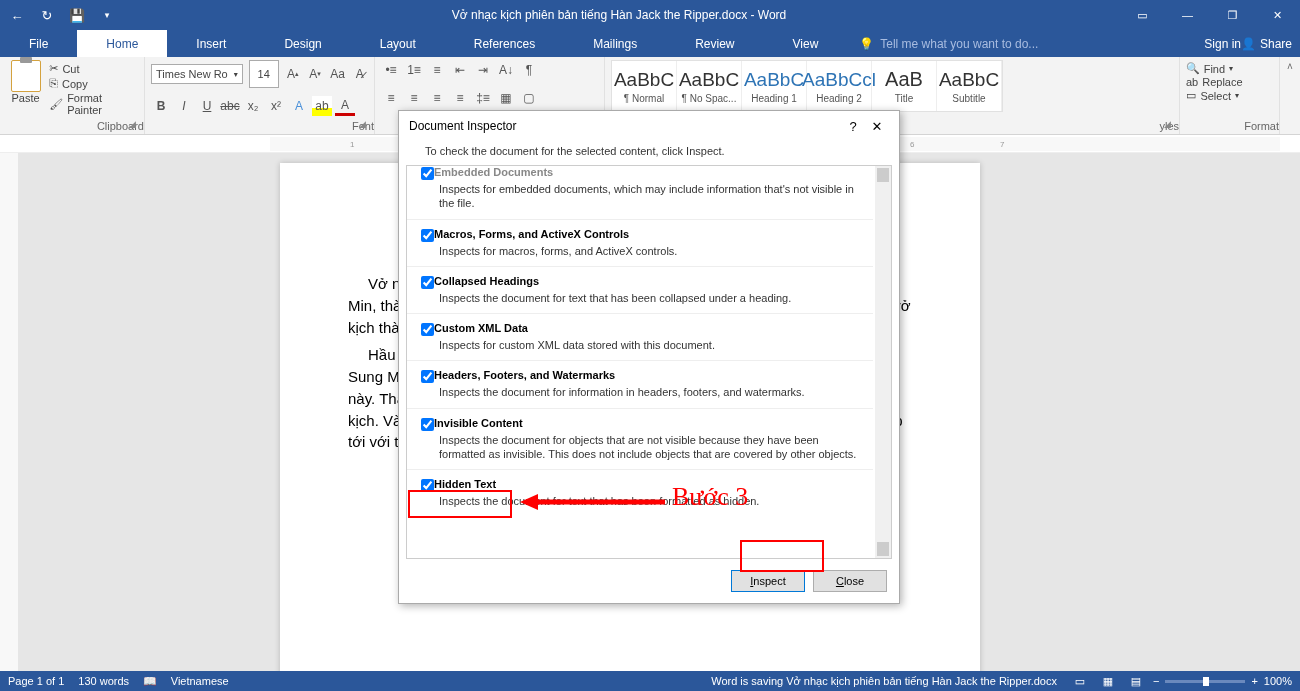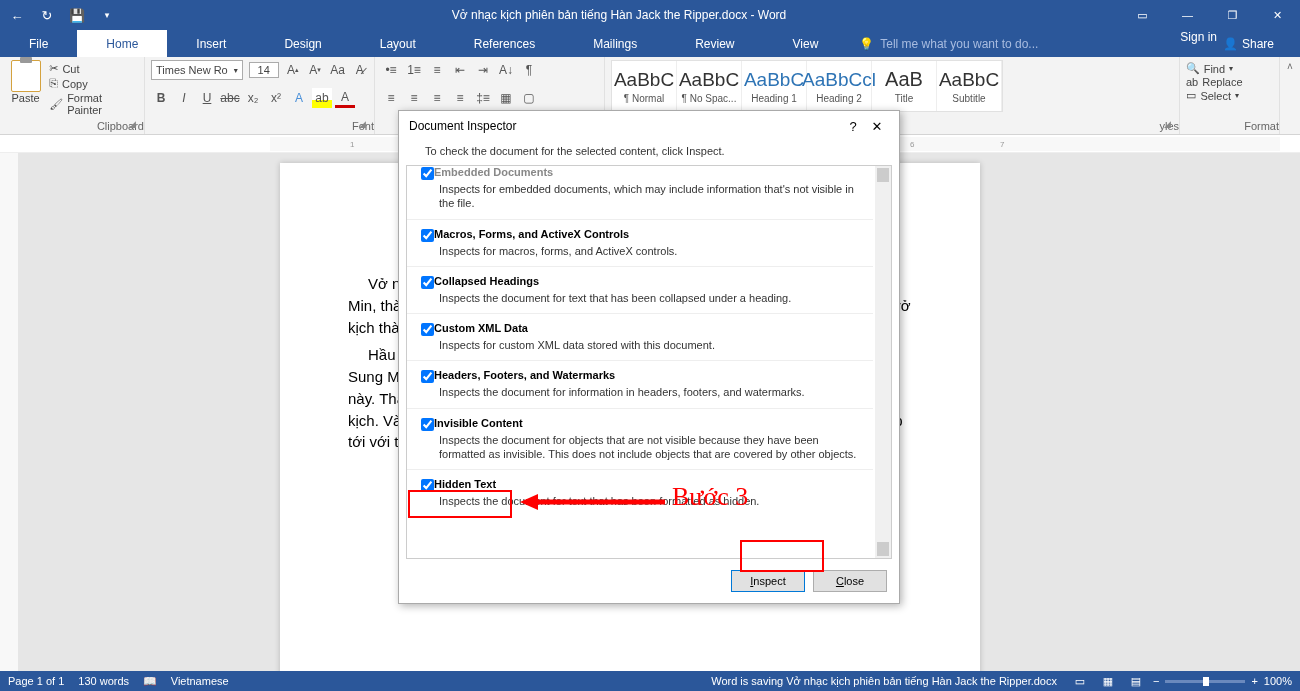--- a/index.html
+++ b/index.html
@@ -12,38 +12,38 @@
 .titlebar .doc-title { flex: 1; text-align: center; font-size: 12px; }
 .titlebar .win-controls { display: flex; }
 .titlebar .win-controls span { width: 45px; height: 30px; display: inline-flex; align-items: center; justify-content: center; font-size: 11px; }
 
 
 .menubar { height: 27px; background: #2b579a; display: flex; align-items: stretch; color: #fff; font-size: 12px; }
 .menubar .tab { padding: 0 29px; display: flex; align-items: center; cursor: pointer; }
 .menubar .tab.file { background: #2b579a; }
 .menubar .tab.active { background: #fff; color: #2b579a; }
 .menubar .tell-me { flex: 1; display: flex; align-items: center; color: #a8bce0; padding-left: 12px; gap: 6px; }
-.menubar .right { display: flex; gap: 6px; padding-right: 26px; }
+.menubar .right { display: flex; align-items: center; padding-right: 8px; }
 .menubar .right .share { display: flex; align-items: center; gap: 4px; }
 
 
 .ribbon { height: 78px; background: #f3f3f3; border-bottom: 1px solid #d4d4d4; display: flex; font-size: 11px; color: #444; }
 .rib-group { border-right: 1px solid #e1e1e1; padding: 3px 6px 0; display: flex; flex-direction: column; position: relative; }
 .rib-group .label { position: absolute; bottom: 2px; left: 0; right: 0; text-align: right; font-size: 11px; color: #666; }
 .rib-group .content { display: flex; gap: 4px; height: 58px; }
 .clip-group { width: 145px; }
 .paste-btn { width: 40px; display: flex; flex-direction: column; align-items: center; }
 .paste-btn .icon { width: 30px; height: 32px; background: #fff; border: 1px solid #d4a23f; border-radius: 2px; position: relative; }
 .paste-btn .icon::before { content: ""; position: absolute; top: -4px; left: 8px; width: 12px; height: 6px; background: #999; border-radius: 1px; }
 .clip-list { display: flex; flex-direction: column; gap: 2px; font-size: 11px; padding-top: 2px; }
 .clip-list span { display: flex; align-items: center; gap: 4px; }
 .font-group { width: 230px; }
 .font-row1 { display: flex; gap: 6px; align-items: center; }
 .font-name-box { width: 110px; height: 20px; border: 1px solid #ababab; background: #fff; display: flex; align-items: center; padding: 0 4px; font-size: 11px; justify-content: space-between; }
-.font-size-box { width: 36px; height: 16px; border: 1px solid #ababab; background: #fff; display: flex; align-items: center; justify-content: center; font-size: 11px; }
+.font-size-box { width: 36px; height: 28px; border: 1px solid #ababab; background: #fff; display: flex; align-items: center; justify-content: center; font-size: 11px; }
 .rib-btn { width: 20px; height: 20px; display: inline-flex; align-items: center; justify-content: center; font-size: 12px; color: #555; }
 .font-row2 { display: flex; gap: 3px; align-items: center; margin-top: 4px; }
 .para-group { width: 230px; }
 .para-row { display: flex; gap: 3px; align-items: center; }
 .styles-group { flex: 1; min-width: 0; }
 .styles-gallery { display: flex; gap: 0; height: 52px; border: 1px solid #e1e1e1; background: #fff; overflow: hidden; }
 .style-item { width: 65px; border-right: 1px solid #eee; display: flex; flex-direction: column; align-items: center; justify-content: center; font-size: 10px; padding: 2px; }
 .style-item .preview { font-size: 19px; color: #333; }
 .style-item.heading .preview { color: #2e74b5; }
 .style-item.title .preview { font-size: 20px; }

